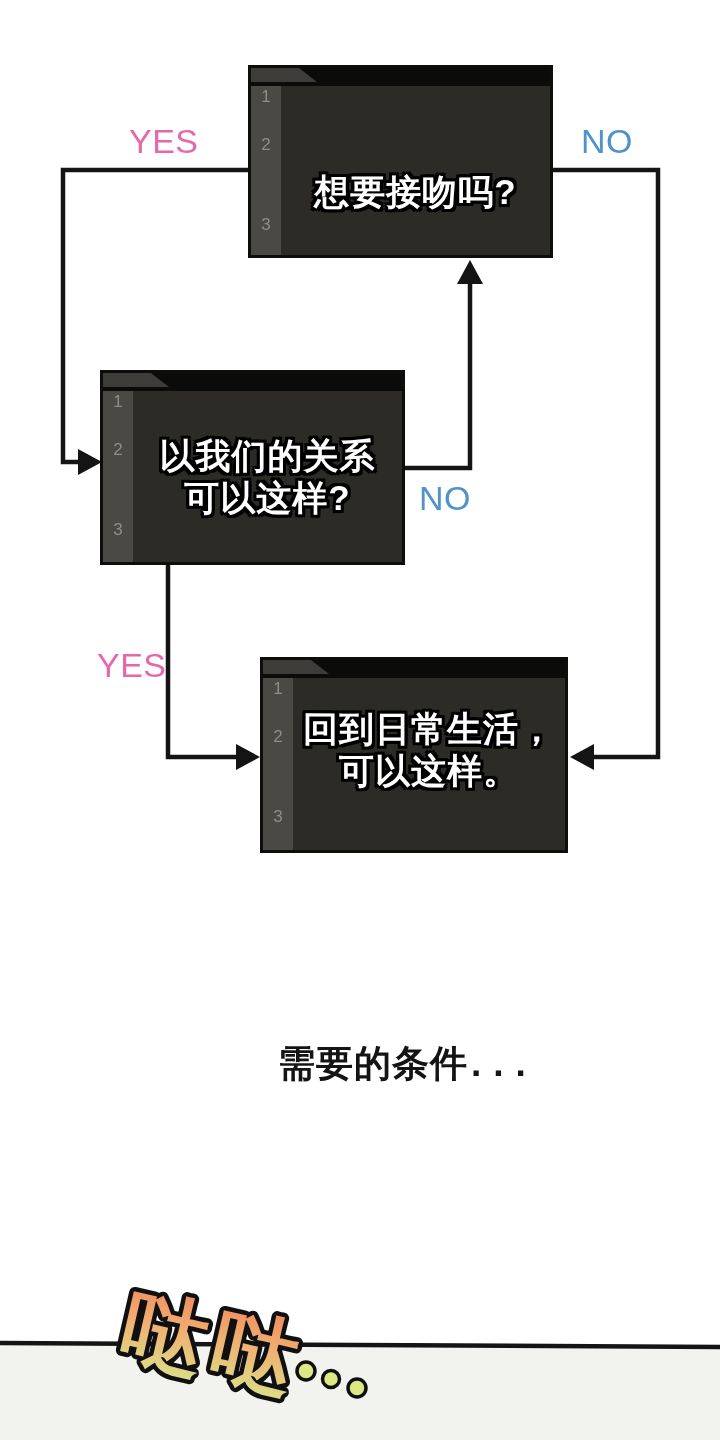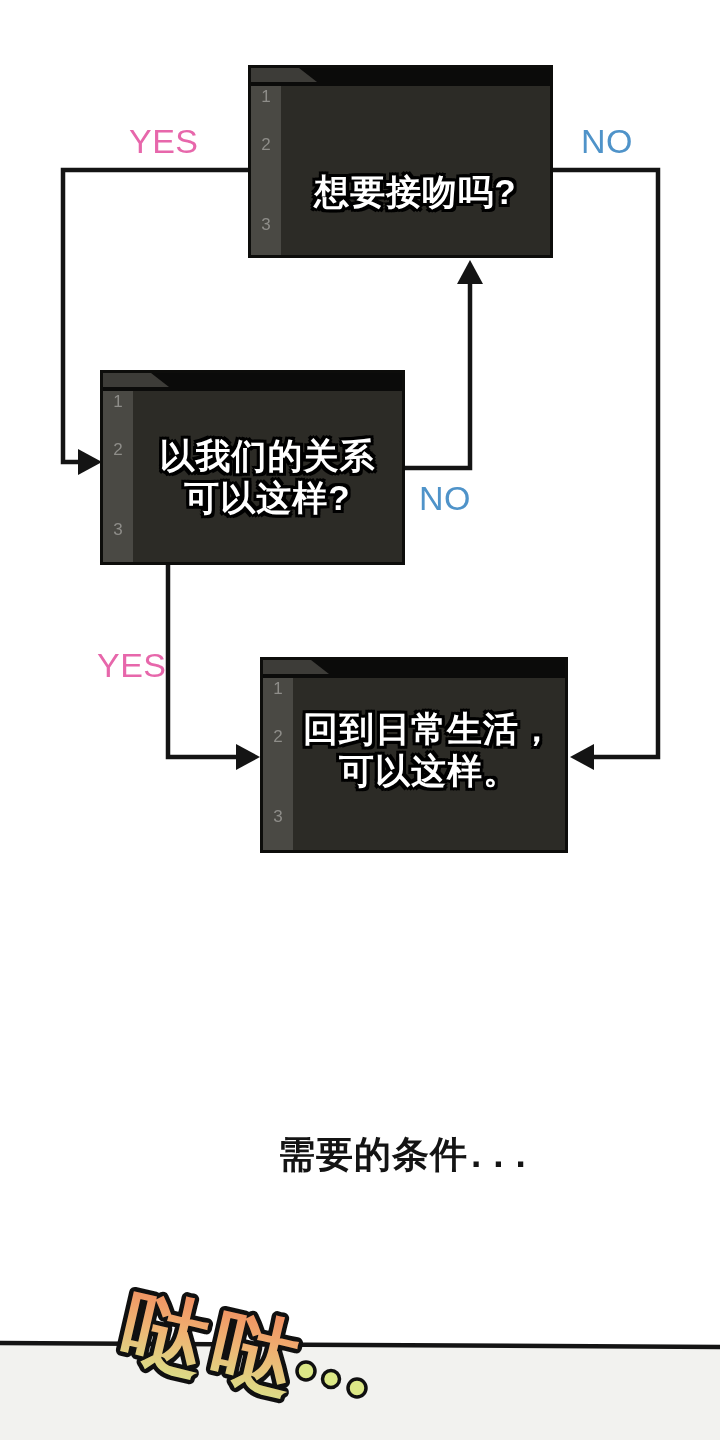--- a/index.html
+++ b/index.html
@@ -38,21 +38,21 @@
   .panel.p1 .p-text{padding-top:42px;}
   .panel.p3 .p-text{padding-bottom:28px;}
 
   
   .edge-label{
     position:absolute;font-size:34px;font-weight:400;line-height:1;letter-spacing:0.5px;
   }
 
   
   .caption{
-    position:absolute;left:278px;top:1130px;
+    position:absolute;left:278px;top:1039px;
     font-size:37px;font-weight:700;color:#141414;letter-spacing:1px;white-space:nowrap;
   }
   .caption .dots{letter-spacing:12px;margin-left:3px;font-weight:700;}
 
   
   .sfx-text{
     font-family:"Liberation Sans",sans-serif;
     font-weight:700;font-size:84px;
     stroke:#101010;stroke-width:9px;stroke-linejoin:round;
     paint-order:stroke fill;

